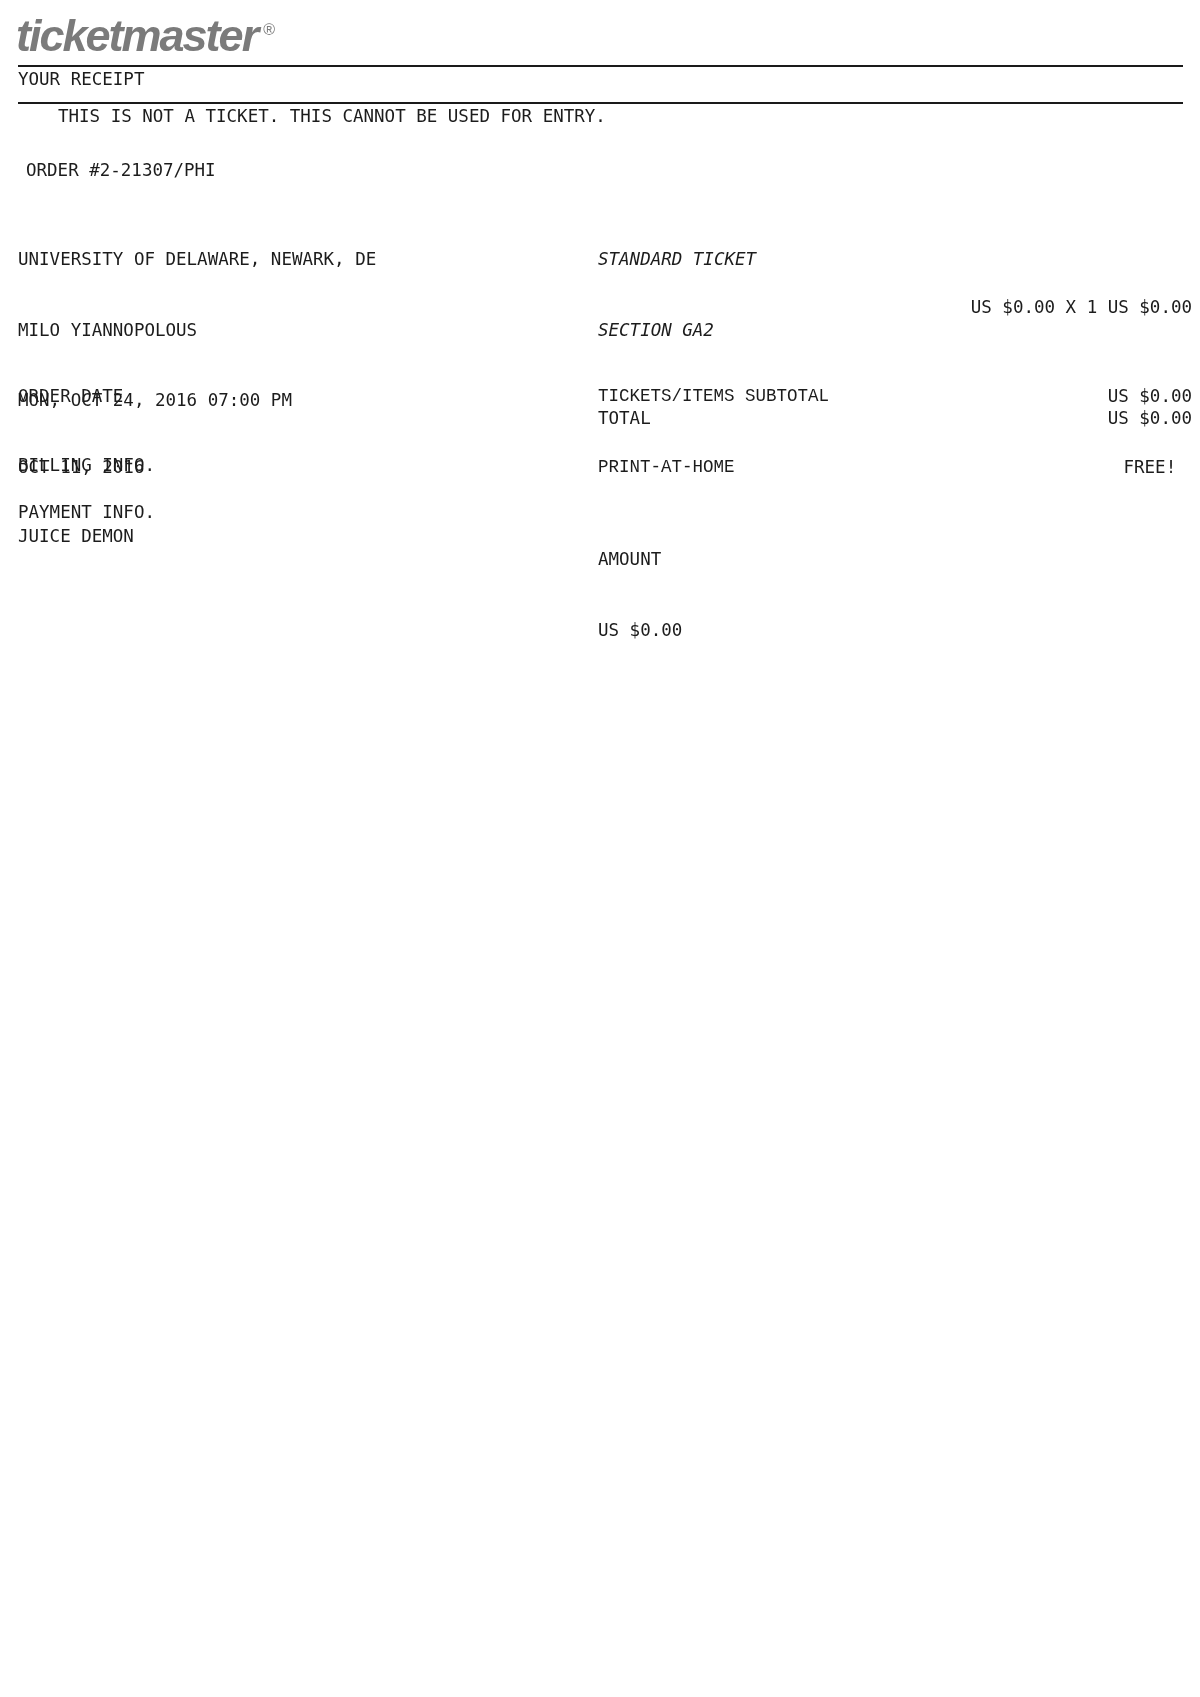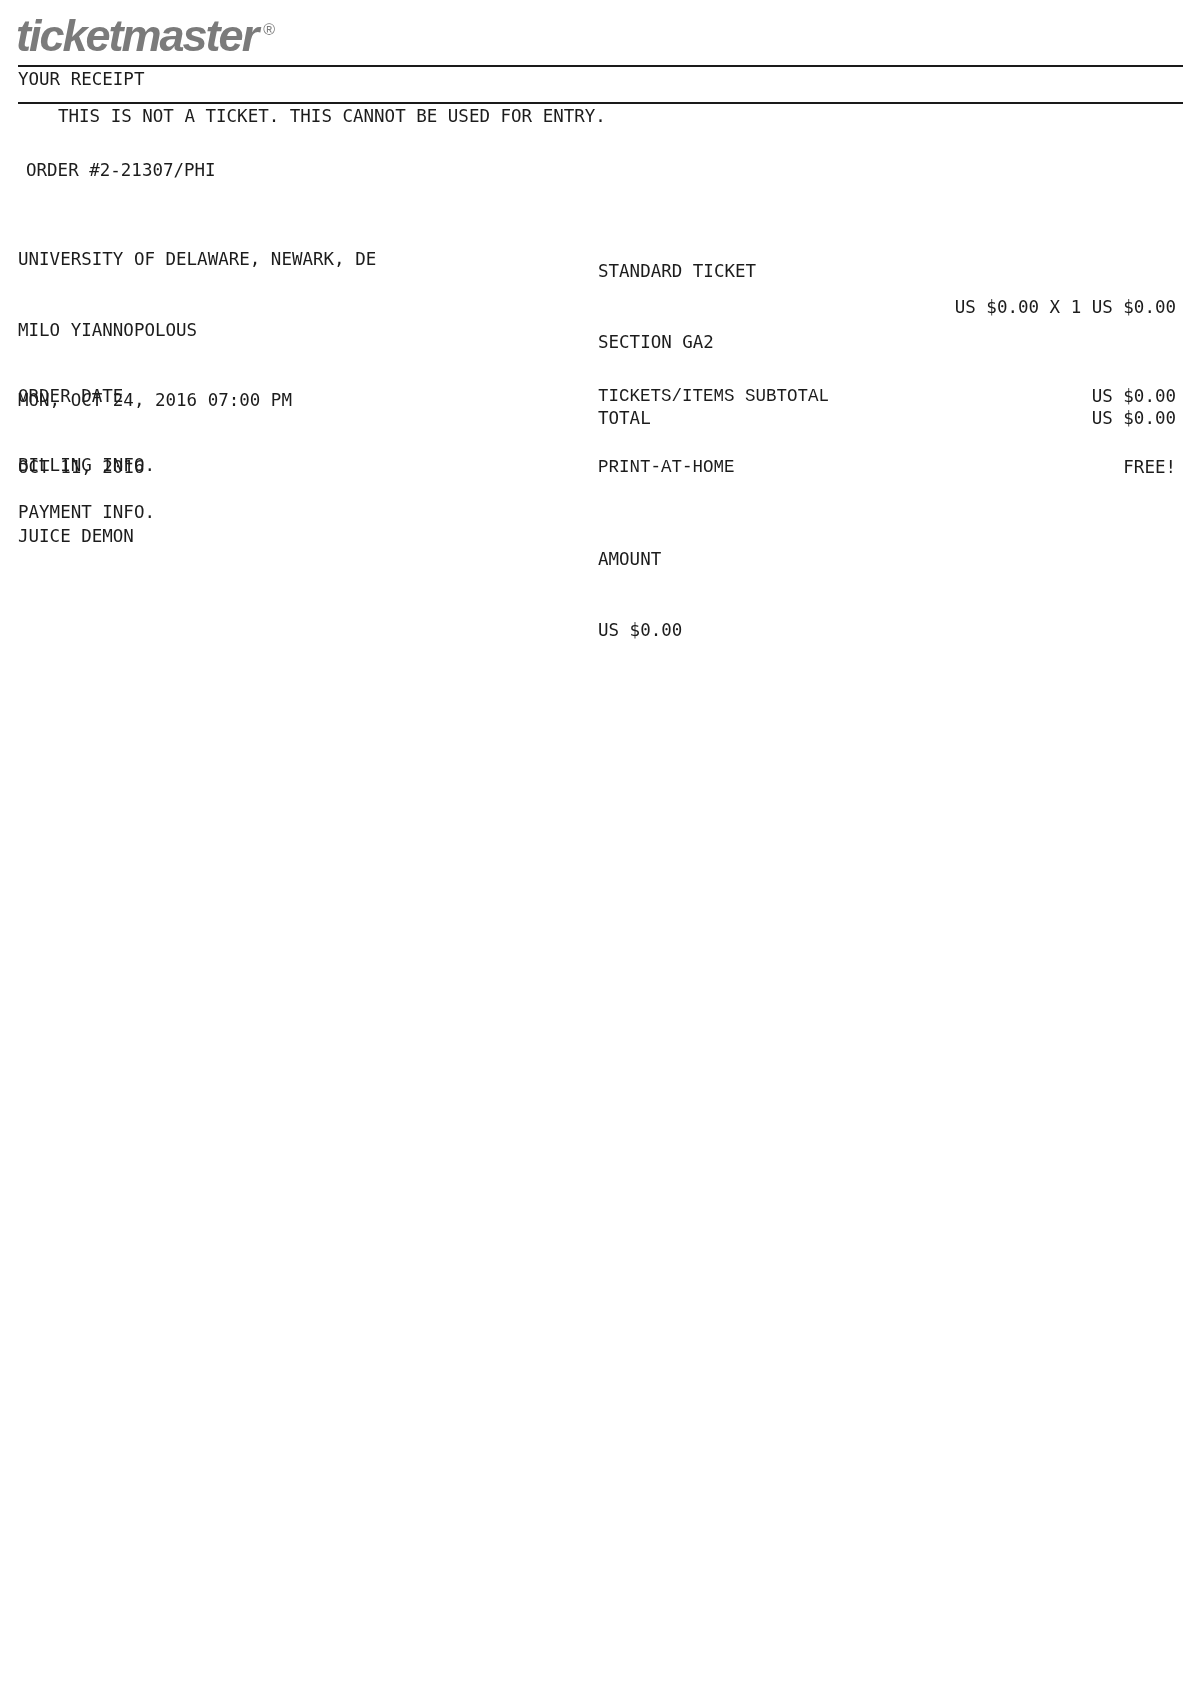--- a/index.html
+++ b/index.html
@@ -48,28 +48,28 @@
     background: #1a1a1a;
   }
   .rule-1 { top: 65px; }
   .rule-2 { top: 102px; }
   .txt {
     position: absolute;
     white-space: pre;
   }
   .col-left  { left: 18px; }
   .col-mid   { left: 598px; }
-  .col-right { right: 24px; text-align: right; }
+  .col-right { right: 8px; text-align: center; }
 
   .receipt-title { top: 68px;  left: 18px; }
   .warning       { top: 105px; left: 18px; margin-left: 40px; }
   .order-number  { top: 159px; left: 18px; margin-left: 8px; }
 
   .event-block   { top: 201px; }
-  .ticket-block  { top: 213px; }
+  .ticket-block  { top: 201px; font-style: italic; }
 
   .price-calc    { top: 296px; }
 
   .orderdate-block { top: 338px; }
   .subtotal-labels { top: 338px; font-family: Liberation Mono, monospace; }
   .subtotal-values { top: 338px; }
 
   .billing-block { top: 407px; }
   .total-label   { top: 407px; }
   .total-value   { top: 407px; }

